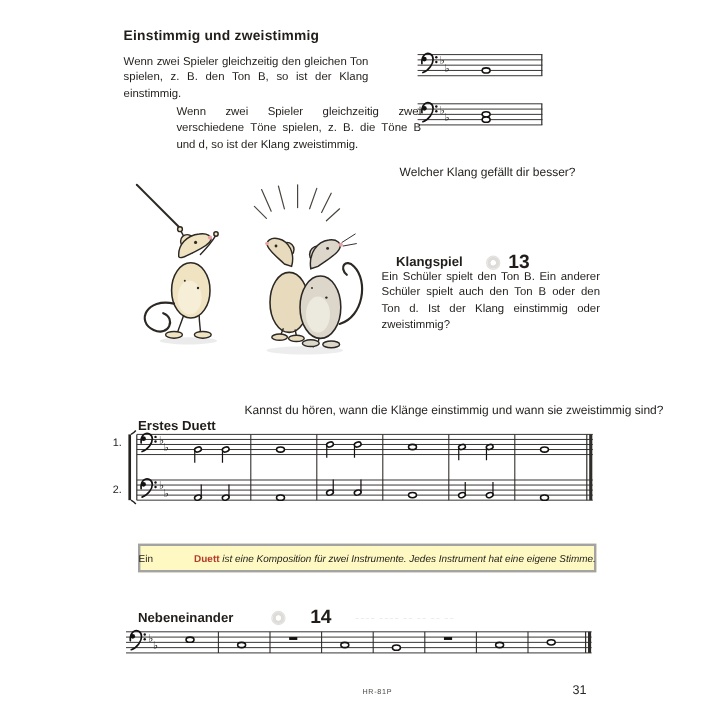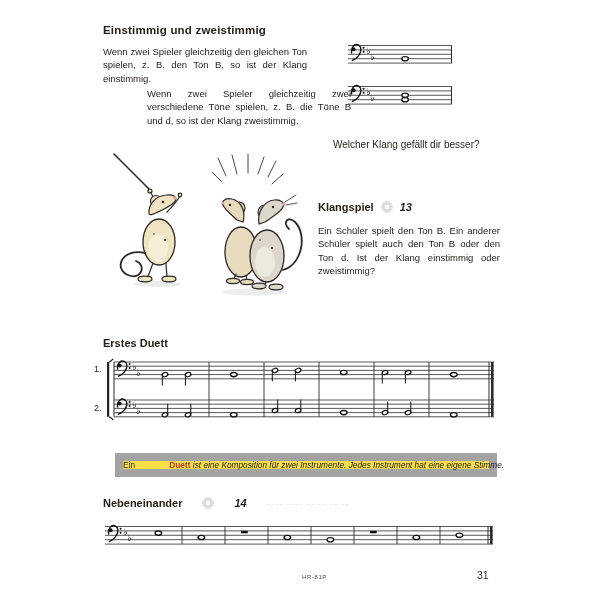--- a/index.html
+++ b/index.html
@@ -2,30 +2,30 @@
 <html><head>
 <meta charset="utf-8">
 <style>
   html,body{margin:0;padding:0;background:#fff;}
   .page{position:relative;width:600px;height:600px;background:#ffffff;overflow:hidden;
         font-family:"Liberation Sans",sans-serif;color:#201d1a;}
   .abs{position:absolute;}
   h1.title{font-size:11.5px;font-weight:700;margin:0;letter-spacing:.2px;}
   .para{font-size:9.5px;line-height:1.42;text-align:justify;width:204px;margin:0;}
   .small-q{font-size:10px;}
-  .sec-head{font-size:11px;font-weight:700;margin:0;}
+  .sec-head{font-size:11px;font-weight:700;margin:12px;}
   .head-row{display:flex;align-items:center;gap:7px;}
-  .track-num{font-size:11px;font-weight:700;font-style:italic;}
+  .track-num{font-size:16px;font-weight:700;}
   .cd{width:12px;height:12px;border-radius:50%;display:inline-block;
       background:radial-gradient(circle,#ffffff 0 2px,#dedcd8 2.5px 4.5px,#edebe8 5px 6px);
       border:1px solid #e3e1de;box-sizing:border-box;}
   .faded{font-size:5px;color:#d6d6d4;letter-spacing:1.5px;align-self:center;margin-top:2px;}
   .staff-label{font-size:9px;}
-  .info-box{width:382px;height:24px;border:8px solid #a3a3a3;background:#fde047;
-            display:flex;align-items:center;font-size:8.3px;box-sizing:border-box;}
+  .info-box{width:382px;height:24px;border:2px solid #a3a3a3;background:#fef9c3;
+            display:flex;align-items:center;justify-content:center;font-size:8.3px;box-sizing:border-box;}
   .info-box .term{font-weight:700;}
   .footer-code{font-size:6px;color:#4c4a47;letter-spacing:.6px;}
   .page-num{font-size:10.5px;color:#2b2926;}
   svg text{font-family:"DejaVu Sans",sans-serif;}
 </style>
 </head>
 <body>
 
 <div class="page">
 
@@ -131,20 +131,21 @@
 
   <div class="abs head-row" style="left:318px;top:201px;">
     <h2 class="sec-head">Klangspiel</h2>
     <span class="cd"></span>
     <span class="track-num">13</span>
   </div>
   <p class="abs para" style="left:318px;top:224px;width:182px;">Ein Schüler spielt den Ton B. Ein anderer Schüler spielt auch den Ton B oder den Ton d. Ist der Klang einstimmig oder zweistimmig?</p>
 
   <div class="abs head-row" style="left:103px;top:337px;align-items:flex-start;gap:12px;">
     <h2 class="sec-head">Erstes Duett</h2>
+    <span class="small-q">Kannst du hören, wann die Klänge einstimmig und wann sie zweistimmig sind?</span>
   </div>
 
   <span class="abs staff-label" style="left:94px;top:364px;">1.</span>
   <span class="abs staff-label" style="left:94px;top:403px;">2.</span>
   <svg class="abs" style="left:106px;top:358px;" width="392" height="68" id="duet">
       <line x1="8" x2="388" y1="4" y2="4" stroke="#2f2d2b" stroke-width="0.8"></line>
       <line x1="8" x2="388" y1="8.2" y2="8.2" stroke="#2f2d2b" stroke-width="0.8"></line>
       <line x1="8" x2="388" y1="12.4" y2="12.4" stroke="#2f2d2b" stroke-width="0.8"></line>
       <line x1="8" x2="388" y1="16.6" y2="16.6" stroke="#2f2d2b" stroke-width="0.8"></line>
       <line x1="8" x2="388" y1="20.8" y2="20.8" stroke="#2f2d2b" stroke-width="0.8"></line>

